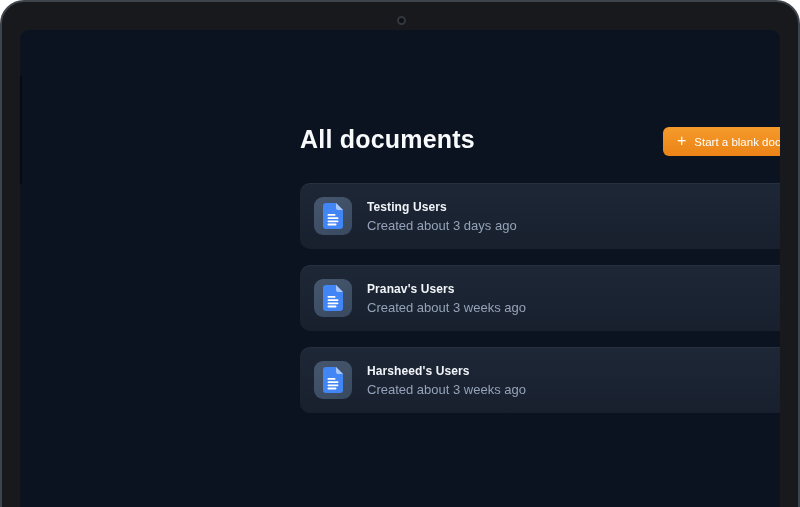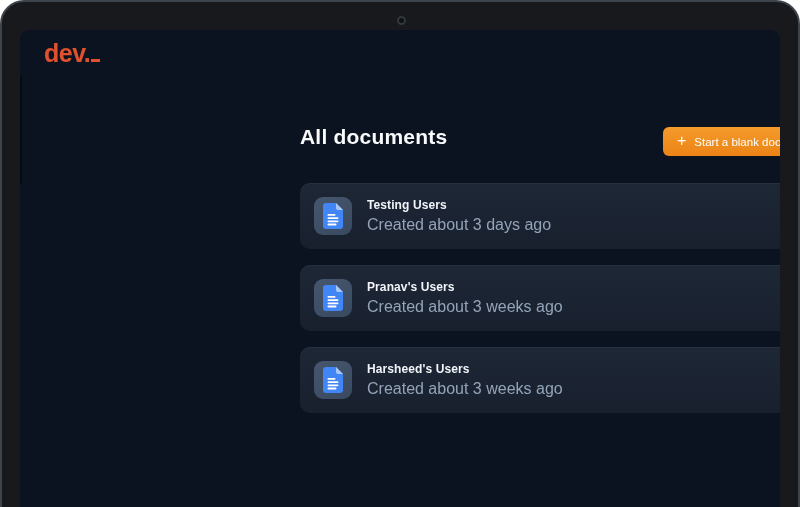--- a/index.html
+++ b/index.html
@@ -54,21 +54,21 @@
   .logo-cursor {
     display: inline-block;
     width: 9px; height: 3px;
     background: #e2512e;
     margin-left: 1px;
   }
 
   
   .page-title {
     position: absolute; left: 280px; top: 95px;
-    font-size: 21px; font-weight: 700;
+    font-size: 25px; font-weight: 700;
     color: #f8fafc;
     letter-spacing: 0.2px;
     margin: 0;
   }
   .new-doc-btn {
     position: absolute; left: 643px; top: 97px;
     height: 29px;
     display: inline-flex; align-items: center;
     gap: 8px;
     padding: 0 14px;
@@ -109,36 +109,33 @@
     flex: none;
   }
   .card-text { margin-left: 15px; }
   .card-title {
     font-size: 12px; font-weight: 700;
     color: #f1f5f9;
     letter-spacing: 0.1px;
   }
   .card-meta {
     margin-top: 4px;
-    font-size: 16px;
+    font-size: 13px;
     color: #94a3b8;
   }
 </style>
 </head>
 <body>
 
 <div class="device">
   <div class="camera"></div>
 
   <div class="screen">
     <div class="screen-groove"></div>
 
-    <div class="logo">
-      <span>dev.</span><span class="logo-cursor"></span>
-    </div>
 
     <h1 class="page-title">All documents</h1>
 
     <button class="new-doc-btn">
       <span class="plus-glyph">+</span>
       <span>Start a blank document</span>
     </button>
 
     <div class="cards">
 

